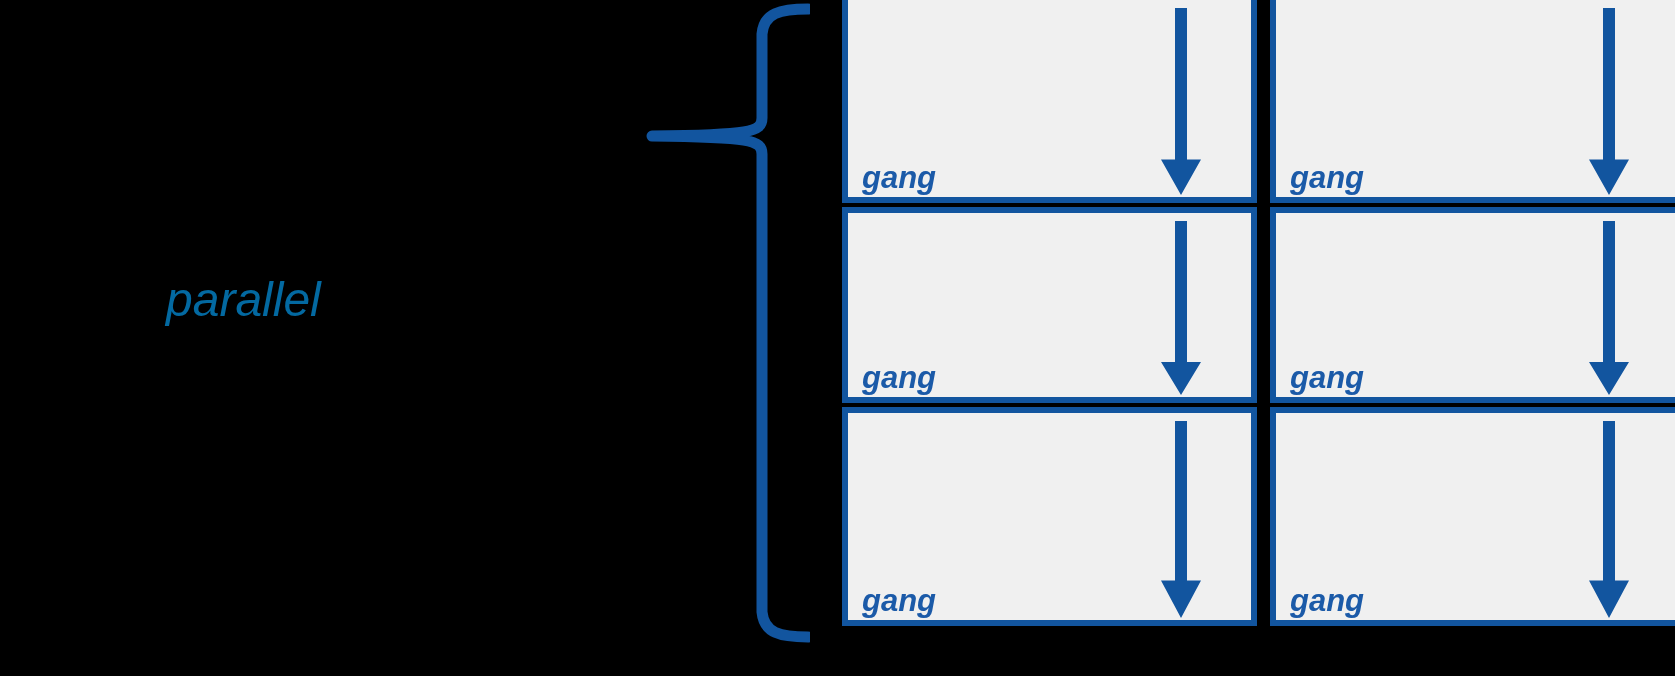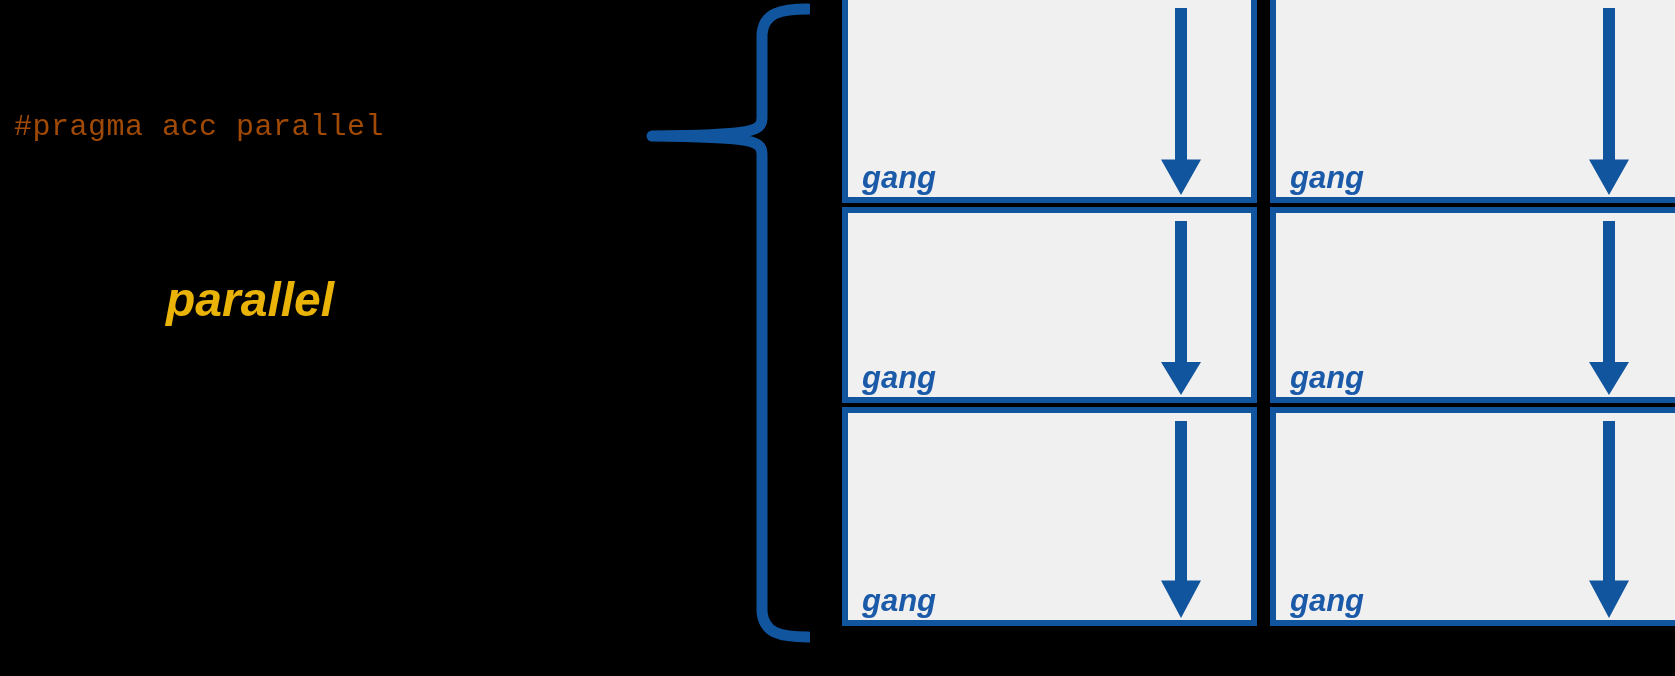--- a/index.html
+++ b/index.html
@@ -25,23 +25,23 @@
     font-size: 30px;
     letter-spacing: 0.5px;
     color: #a04a06;
     white-space: pre;
   }
 
   .concept-label {
     position: absolute;
     font-family: "Liberation Sans", sans-serif;
     font-style: italic;
-    font-weight: bold;
+    font-weight: normal;
     font-size: 48px;
-    color: #eab308;
+    color: #0369a1;
     white-space: pre;
   }
   .concept-parallel { left: 166px; top: 272px; }
   .concept-gangs    { left: 152px; top: 424px; }
 
   
   .brace {
     position: absolute;
     left: 640px;
     top: 0px;
@@ -99,21 +99,20 @@
     bottom: 2px;
     width: 40px;
   }
   .gang-arrow svg { display: block; width: 100%; height: 100%; }
 </style>
 </head>
 <body>
 
 <div id="canvas">
 
-  <div class="pragma-text">#pragma acc parallel</div>
 
   <div class="concept-label concept-parallel">parallel</div>
 
 
   <div class="brace">
     <svg viewBox="0 0 170 646" xmlns="http://www.w3.org/2000/svg" aria-hidden="true">
       <path d="M 168 9
                C 140 9 124 13 122 34
                L 122 118
                C 122 132 110 135 12 136

